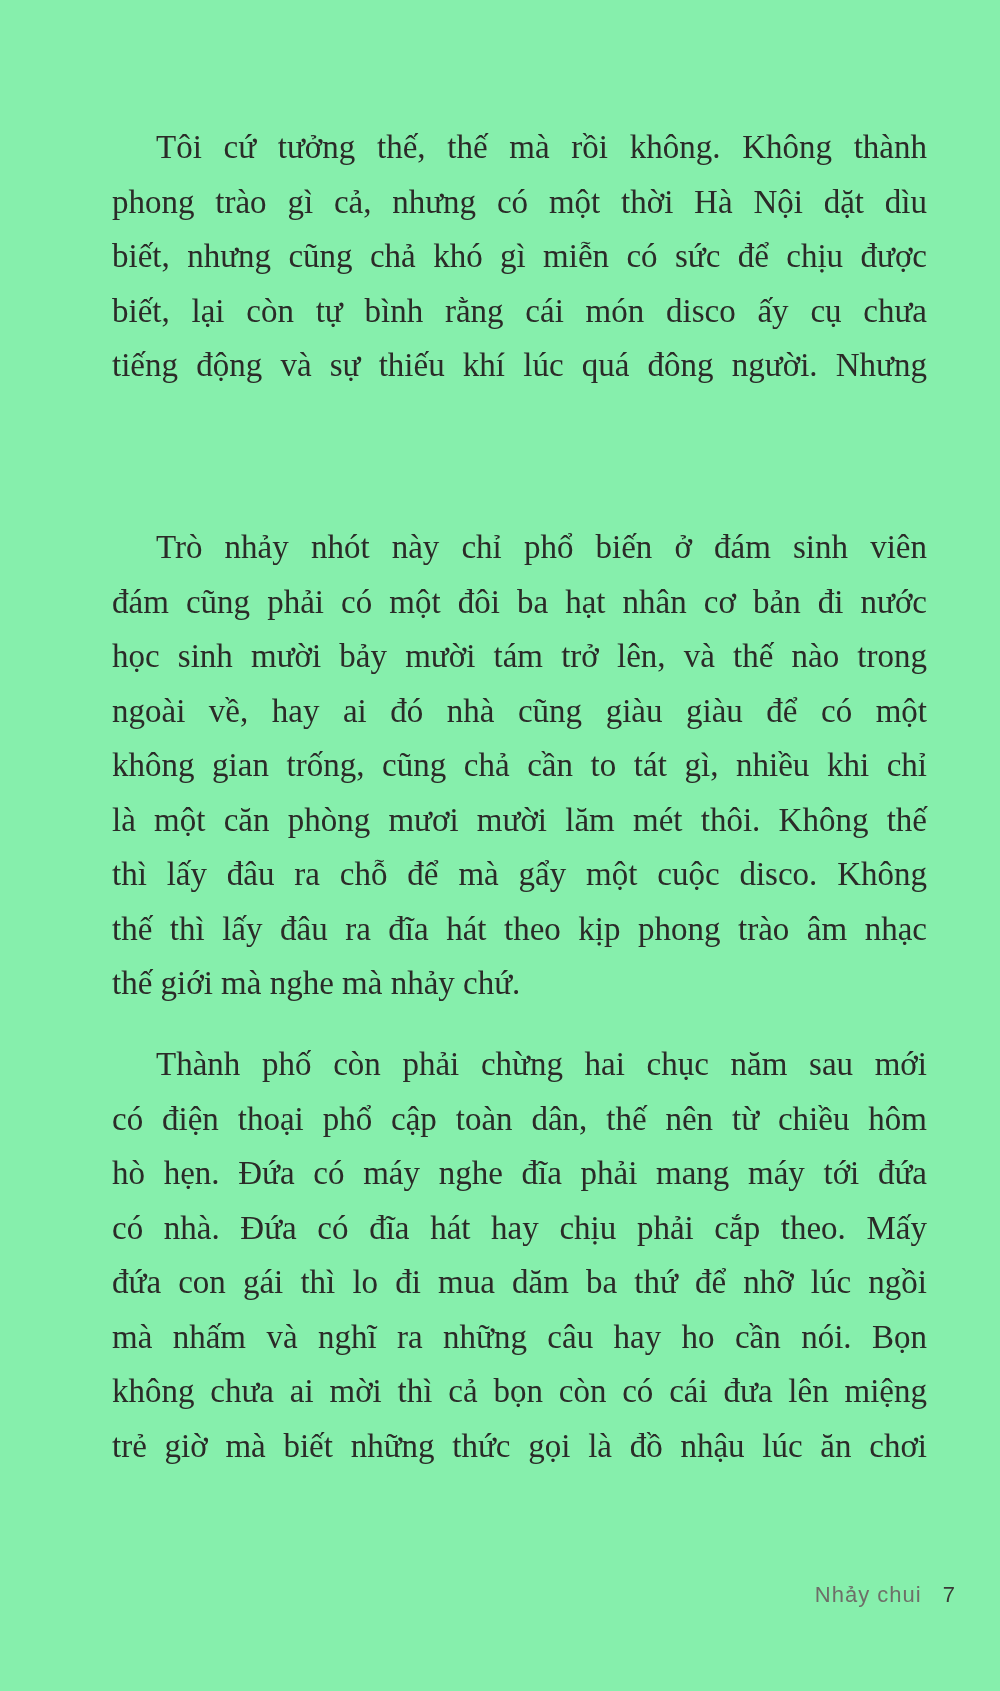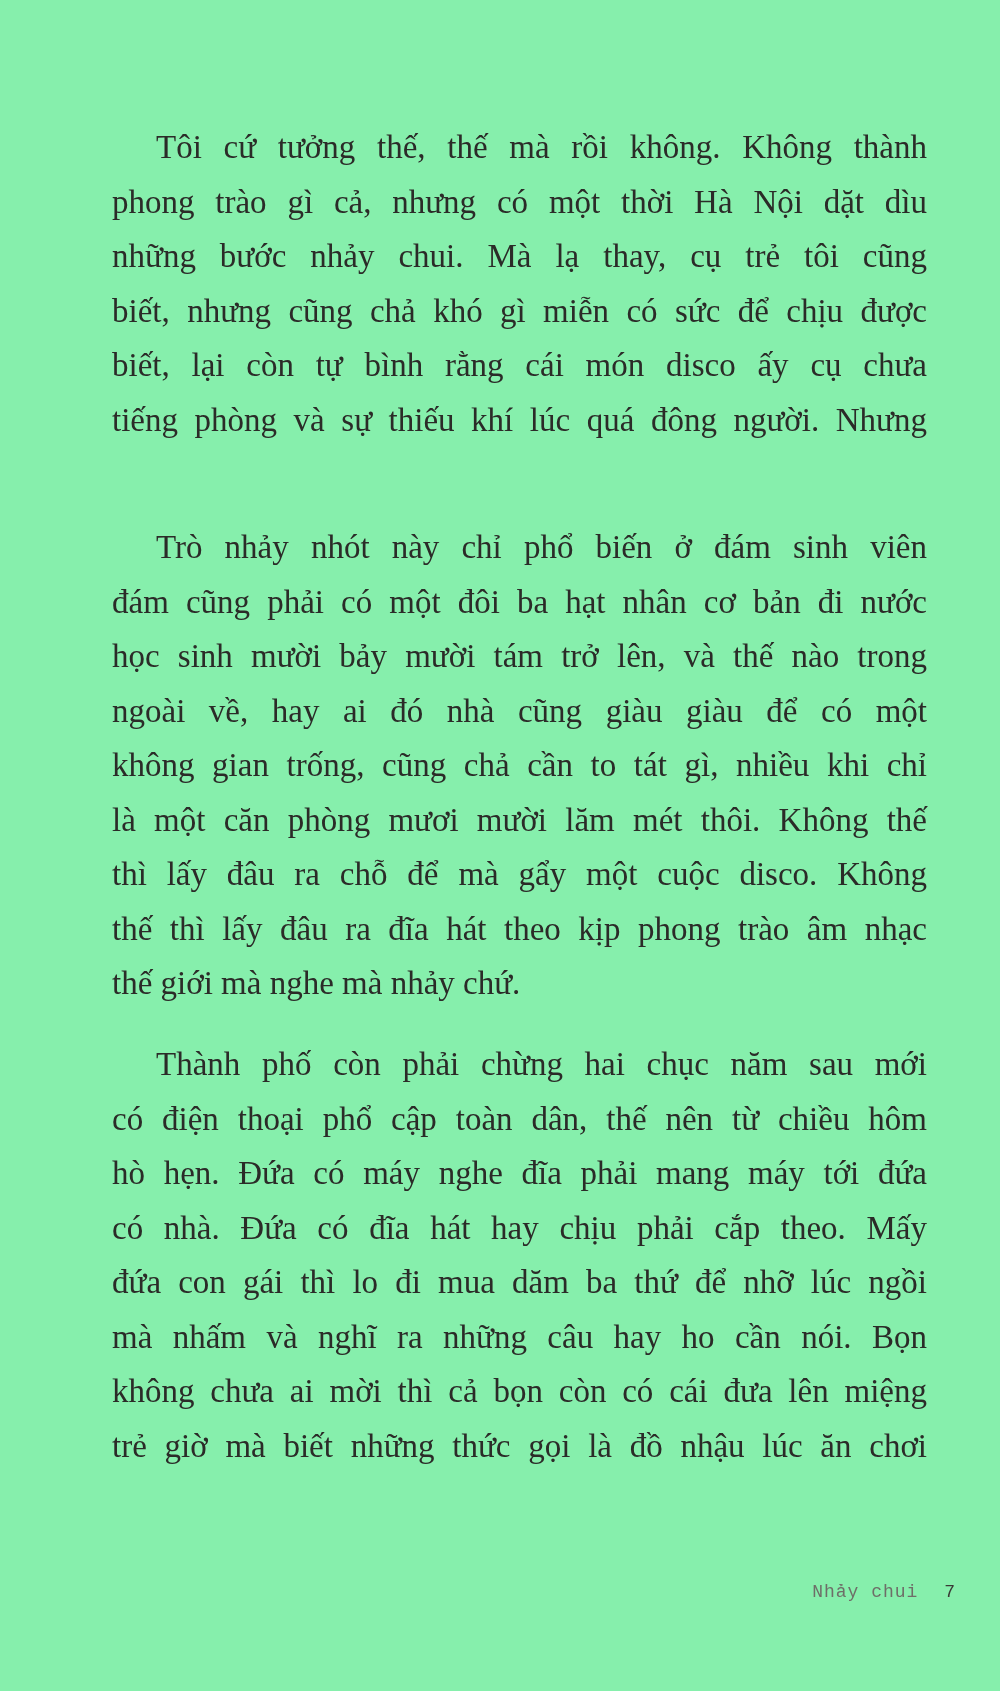--- a/index.html
+++ b/index.html
@@ -48,43 +48,42 @@
     .line.indent {
       padding-left: 44px;
     }
     .p1 { position: absolute; top: 0; left: 0; width: 815px; }
     .p2 { position: absolute; top: 400px; left: 0; width: 815px; }
     .p3 { position: absolute; top: 917px; left: 0; width: 815px; }
     .footer {
       position: absolute;
       top: 1582px;
       right: 62px;
-      font-family: Liberation Mono, monospace;
-      font-size: 18px;
+      font-family: Liberation Sans, sans-serif;
+      font-size: 22px;
       color: #6e6e68;
       letter-spacing: 1px;
     }
     .footer .page-number {
       margin-left: 14px;
       color: #3a3a36;
     }
   </style>
 </head>
 <body>
 
 <div class="page">
   <div class="body-text">
 
     <div class="paragraph p1">
       <span class="line indent">Tôi cứ tưởng thế, thế mà rồi không. Không thành</span>
       <span class="line">phong trào gì cả, nhưng có một thời Hà Nội dặt dìu</span>
-      <span class="line">những bước nhảy chui. Mà lạ thay, cụ trẻ tôi cũng</span>
       <span class="line">biết, nhưng cũng chả khó gì miễn có sức để chịu được</span>
       <span class="line">biết, lại còn tự bình rằng cái món disco ấy cụ chưa</span>
-      <span class="line">tiếng phòng và sự thiếu khí lúc quá đông người. Nhưng</span>
+      <span class="line">tiếng động và sự thiếu khí lúc quá đông người. Nhưng</span>
     </div>
 
     <div class="paragraph p2">
       <span class="line indent">Trò nhảy nhót này chỉ phổ biến ở đám sinh viên</span>
       <span class="line">đám cũng phải có một đôi ba hạt nhân cơ bản đi nước</span>
       <span class="line">học sinh mười bảy mười tám trở lên, và thế nào trong</span>
       <span class="line">ngoài về, hay ai đó nhà cũng giàu giàu để có một</span>
       <span class="line">không gian trống, cũng chả cần to tát gì, nhiều khi chỉ</span>
       <span class="line">là một căn phòng mươi mười lăm mét thôi. Không thế</span>
       <span class="line">thì lấy đâu ra chỗ để mà gẩy một cuộc disco. Không</span>

